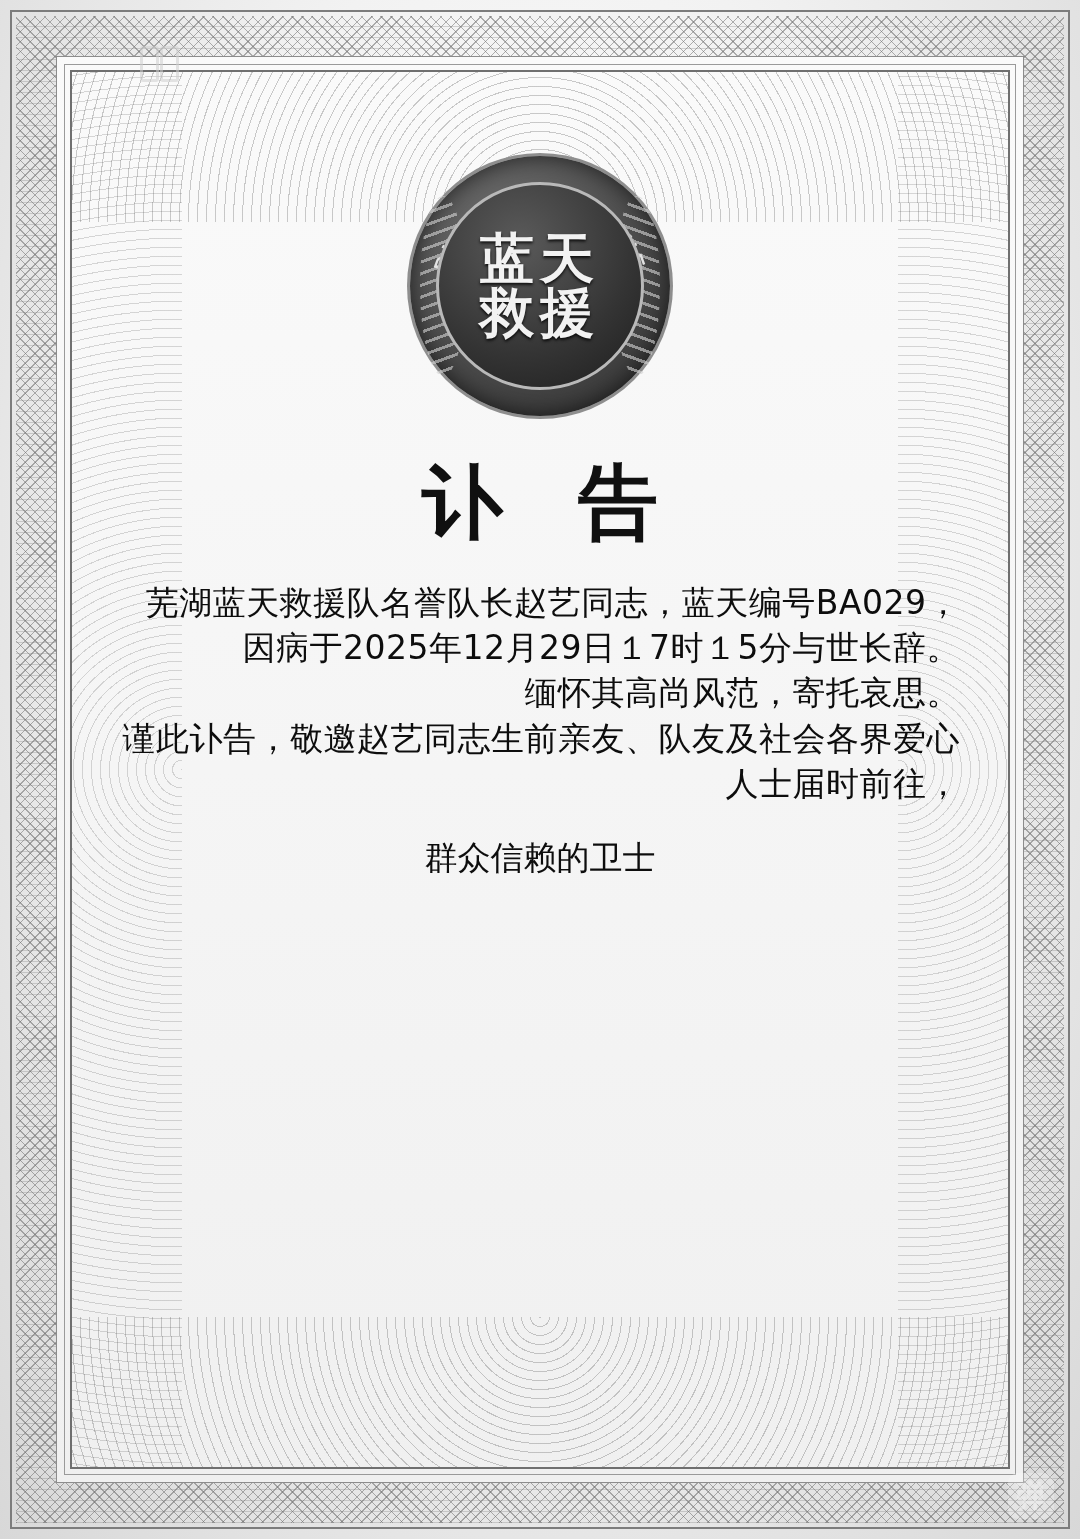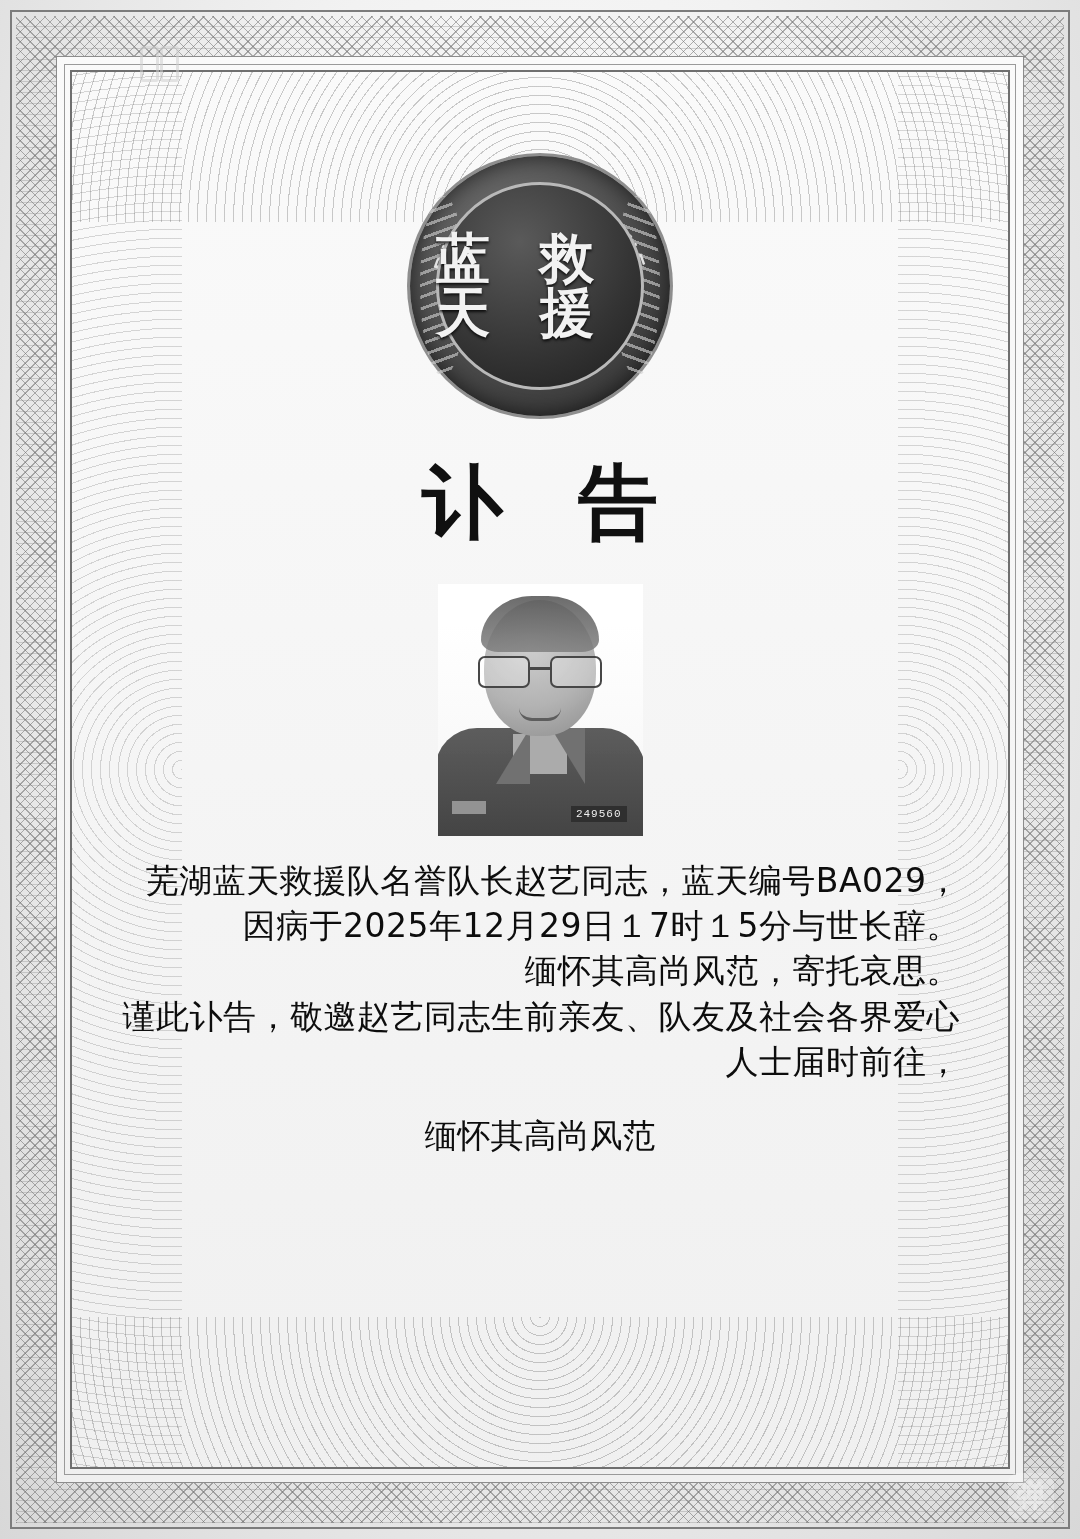--- a/index.html
+++ b/index.html
@@ -117,21 +117,21 @@
     fill: #e2e2e2;
     font-size: 21px;
     letter-spacing: 3.5px;
     font-family: "Liberation Sans", sans-serif;
     font-weight: bold;
   }
   .emblem-cn {
     position: absolute;
     inset: 26px;
     display: flex;
-    flex-direction: row;
+    flex-direction: column;
     justify-content: center;
     align-items: center;
     color: #f2f2f2;
     font-family: "DejaVu Sans", "Liberation Sans", sans-serif;
     font-weight: bold;
     line-height: 1.0;
     text-shadow: 0 2px 3px rgba(0,0,0,.8);
   }
   .emblem-cn span { font-size: 54px; letter-spacing: 6px; }
   .emblem-leaf {
@@ -381,44 +381,28 @@
       </div>
       <div class="emblem-ring2"></div>
       <div class="emblem-cn">
         <span>蓝天</span>
         <span>救援</span>
       </div>
     </div>
 
     <div class="doc-title">讣 告</div>
 
-    <div class="portrait">
-      <div class="p-body"></div>
-      <div class="p-neck"></div>
-      <div class="p-collar-l"></div>
-      <div class="p-collar-r"></div>
-      <div class="p-head"></div>
-      <div class="p-hair"></div>
-      <div class="p-glasses">
-        <div class="lens l"></div>
-        <div class="bridge"></div>
-        <div class="lens r"></div>
-      </div>
-      <div class="p-mouth"></div>
-      <div class="p-tag"></div>
-      <div class="p-badge">249560</div>
-    </div>
 
     <div class="body-text">
       <p>芜湖蓝天救援队名誉队长赵艺同志，蓝天编号BA029，因病于2025年12月29日１7时１5分与世长辞。</p>
       <p>缅怀其高尚风范，寄托哀思。</p>
       <p>谨此讣告，敬邀赵艺同志生前亲友、队友及社会各界爱心人士届时前往，</p>
     </div>
 
     <div class="signature">
-      <div>缅怀其高尚风范</div>
+      <div>群众信赖的卫士</div>
     </div>
 
   </div>
 
   <div class="wm-bottomright">弹</div>
 
 </div>
 
 </body></html>

